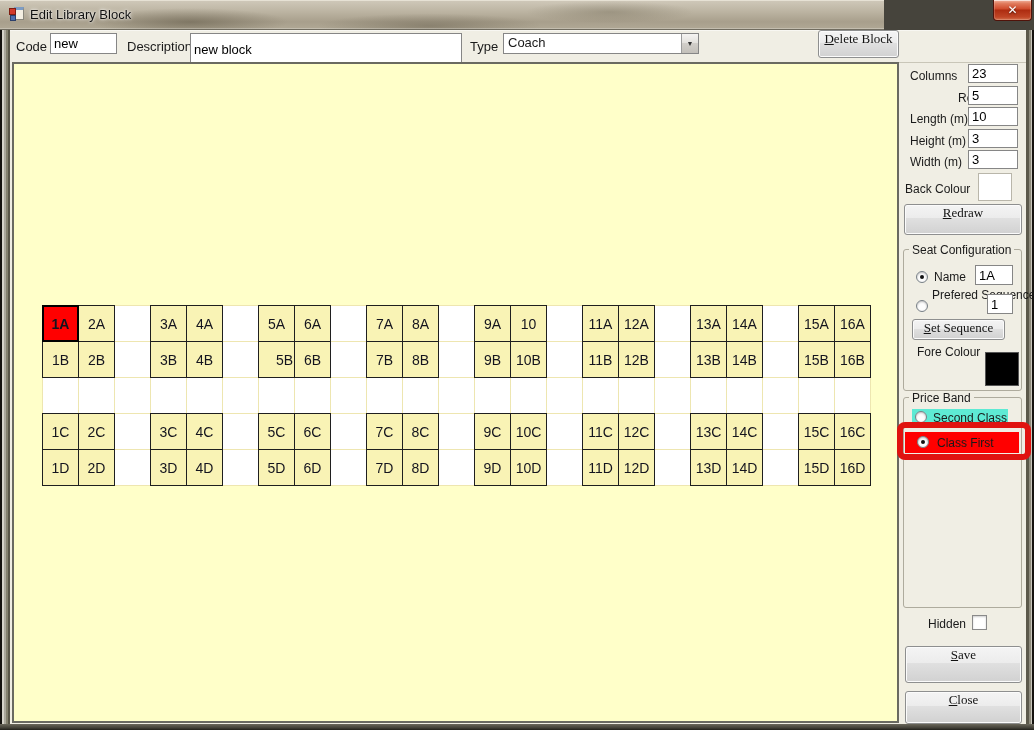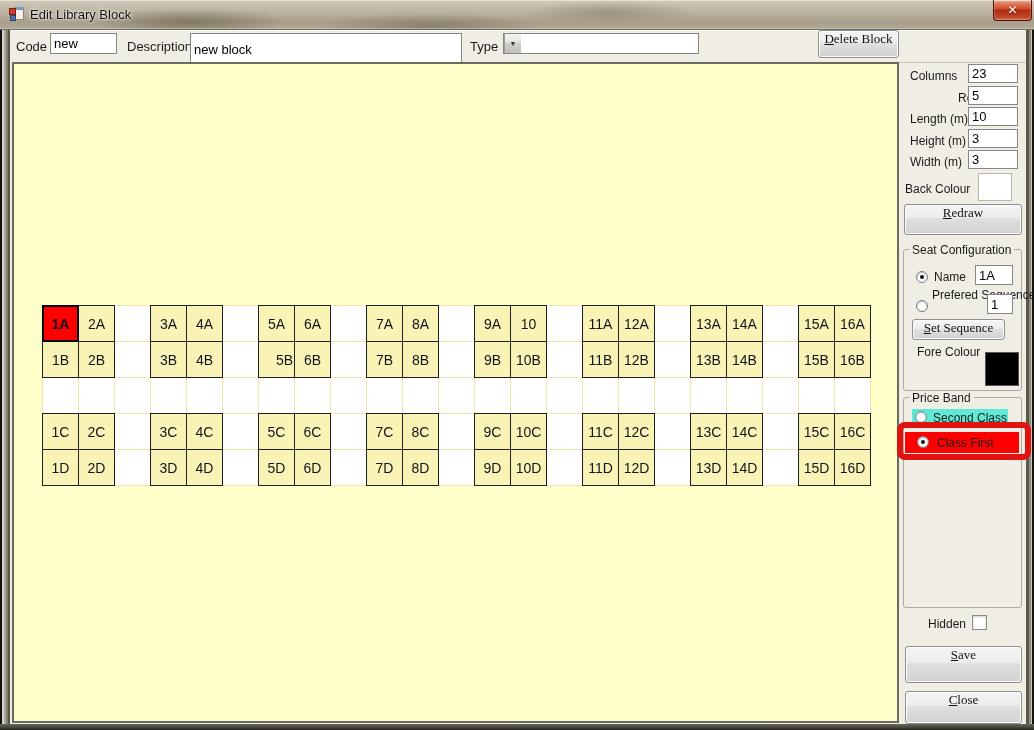--- a/index.html
+++ b/index.html
@@ -2,21 +2,21 @@
 <html style="--seat-color: #F9F3B5; --seat-selected: #FF0000;"><head>
 <meta charset="utf-8">
 <style>
   * { margin:0; padding:0; box-sizing:border-box; }
   html,body { width:1034px; height:730px; }
   body { font-family:"Liberation Sans","DejaVu Sans",sans-serif; font-size:13px; color:#1a1a1a;
          position:relative; overflow:hidden; background:#46443c; }
   .abs { position:absolute; }
 
   
-  #titlebar { left:0; top:0; width:1034px; height:30px;
+  #titlebar { left:0; top:0; width:884px; height:30px;
     background:
       radial-gradient(140px 20px at 190px 22px, rgba(78,70,52,.45), transparent 70%),
       radial-gradient(160px 18px at 430px 26px, rgba(90,82,64,.42), transparent 70%),
       radial-gradient(120px 16px at 610px 12px, rgba(108,100,80,.38), transparent 70%),
       linear-gradient(180deg,#d0c9ba 0%,#bcb4a2 40%,#a89f8c 75%,#b0a895 100%);
     border-bottom:1px solid #716d60; box-shadow:inset 0 1px 0 #e6e1d4, inset 0 -1px 0 rgba(255,255,255,.25); }
   #title-text { left:30px; top:7px; font-size:13px; color:#111; text-shadow:0 0 4px rgba(255,255,255,.9), 0 0 2px rgba(255,255,255,.9); white-space:nowrap; }
   #app-icon { left:9px; top:6px; width:16px; height:16px; }
   #app-icon .win { position:absolute; left:5px; top:1px; width:10px; height:13px; background:#f4efe2; border:1px solid #8a877c; border-top:3px solid #7d9cc4; }
   #app-icon .red { position:absolute; left:0; top:2px; width:7px; height:7px; background:#d33a2a; border:1px solid #7e1d12; }
@@ -95,20 +95,21 @@
 <div class="abs" id="frame-right"></div>
 <div class="abs" id="frame-bottom"></div>
 <div class="abs" id="client"></div>
 
 <div class="abs lbl" style="left:16px;top:39px;">Code</div>
 <input class="abs tb-input" style="left: 50px; top: 33px; width: 67px; height: 21px;" value="new">
 <div class="abs lbl" style="left:127px;top:39px;">Description</div>
 <input class="abs tb-input" style="left: 190px; top: 33px; width: 272px; height: 32px;" value="new block">
 <div class="abs lbl" style="left:470px;top:39px;">Type</div>
 <div class="abs" id="type-dd" style="left:503px;top:33px;width:196px;height:21px;">
+  <div class="val">Coach</div>
   <div class="arrow">▼</div>
 </div>
 <div class="abs win-btn" style="left:818px;top:30px;width:81px;height:28px;">
   <span class="ulf">Delete Block</span>
 </div>
 
 <div class="abs" id="canvas">
   <div id="seat-grid">
       <div class="seat selected" style="left: 0px; top: 0px;">1A</div>
       <div class="seat" style="left: 36px; top: 0px;">2A</div>

